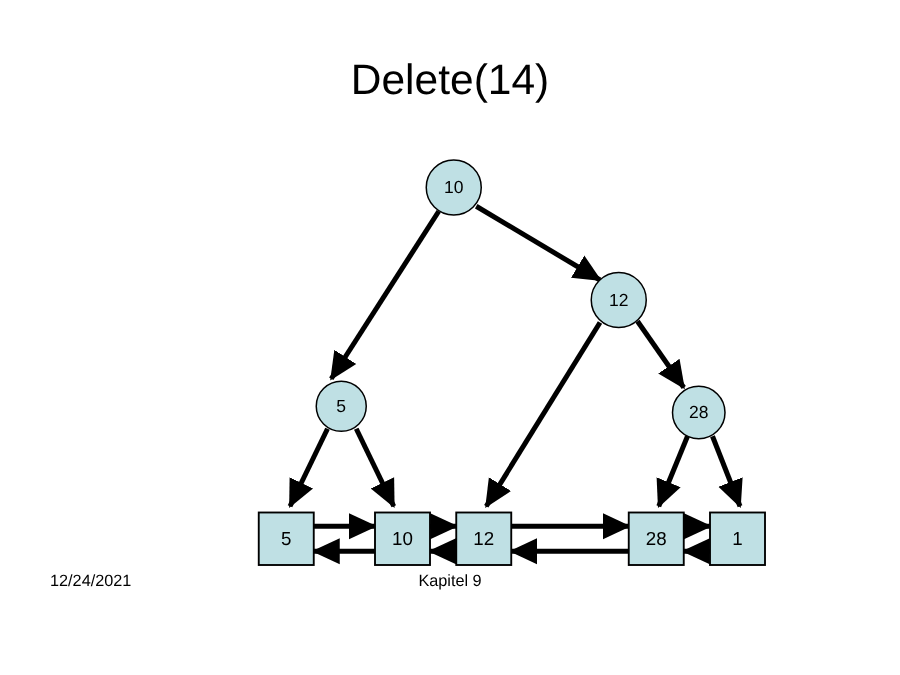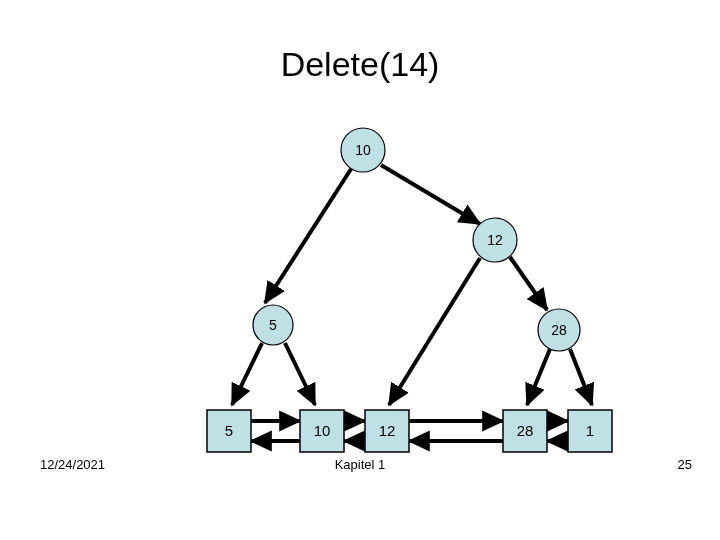--- a/index.html
+++ b/index.html
@@ -141,16 +141,15 @@
           <text x="273" y="326" class="node-text">5</text>
         </g>
         <g>
           <circle cx="559" cy="330" r="21" fill="#bfe0e4" stroke="#000000" stroke-width="1.2"></circle>
           <text x="559" y="331" class="node-text">28</text>
         </g>
       </g>
   </svg>
 
   <div class="footer" id="footer-date">12/24/2021</div>
-  <div class="footer" id="footer-center">Kapitel 1</div>
-  <div class="footer" id="footer-page">25</div>
+  <div class="footer" id="footer-center">Kapitel 9</div>
 
 </div>
 
 </body></html>

